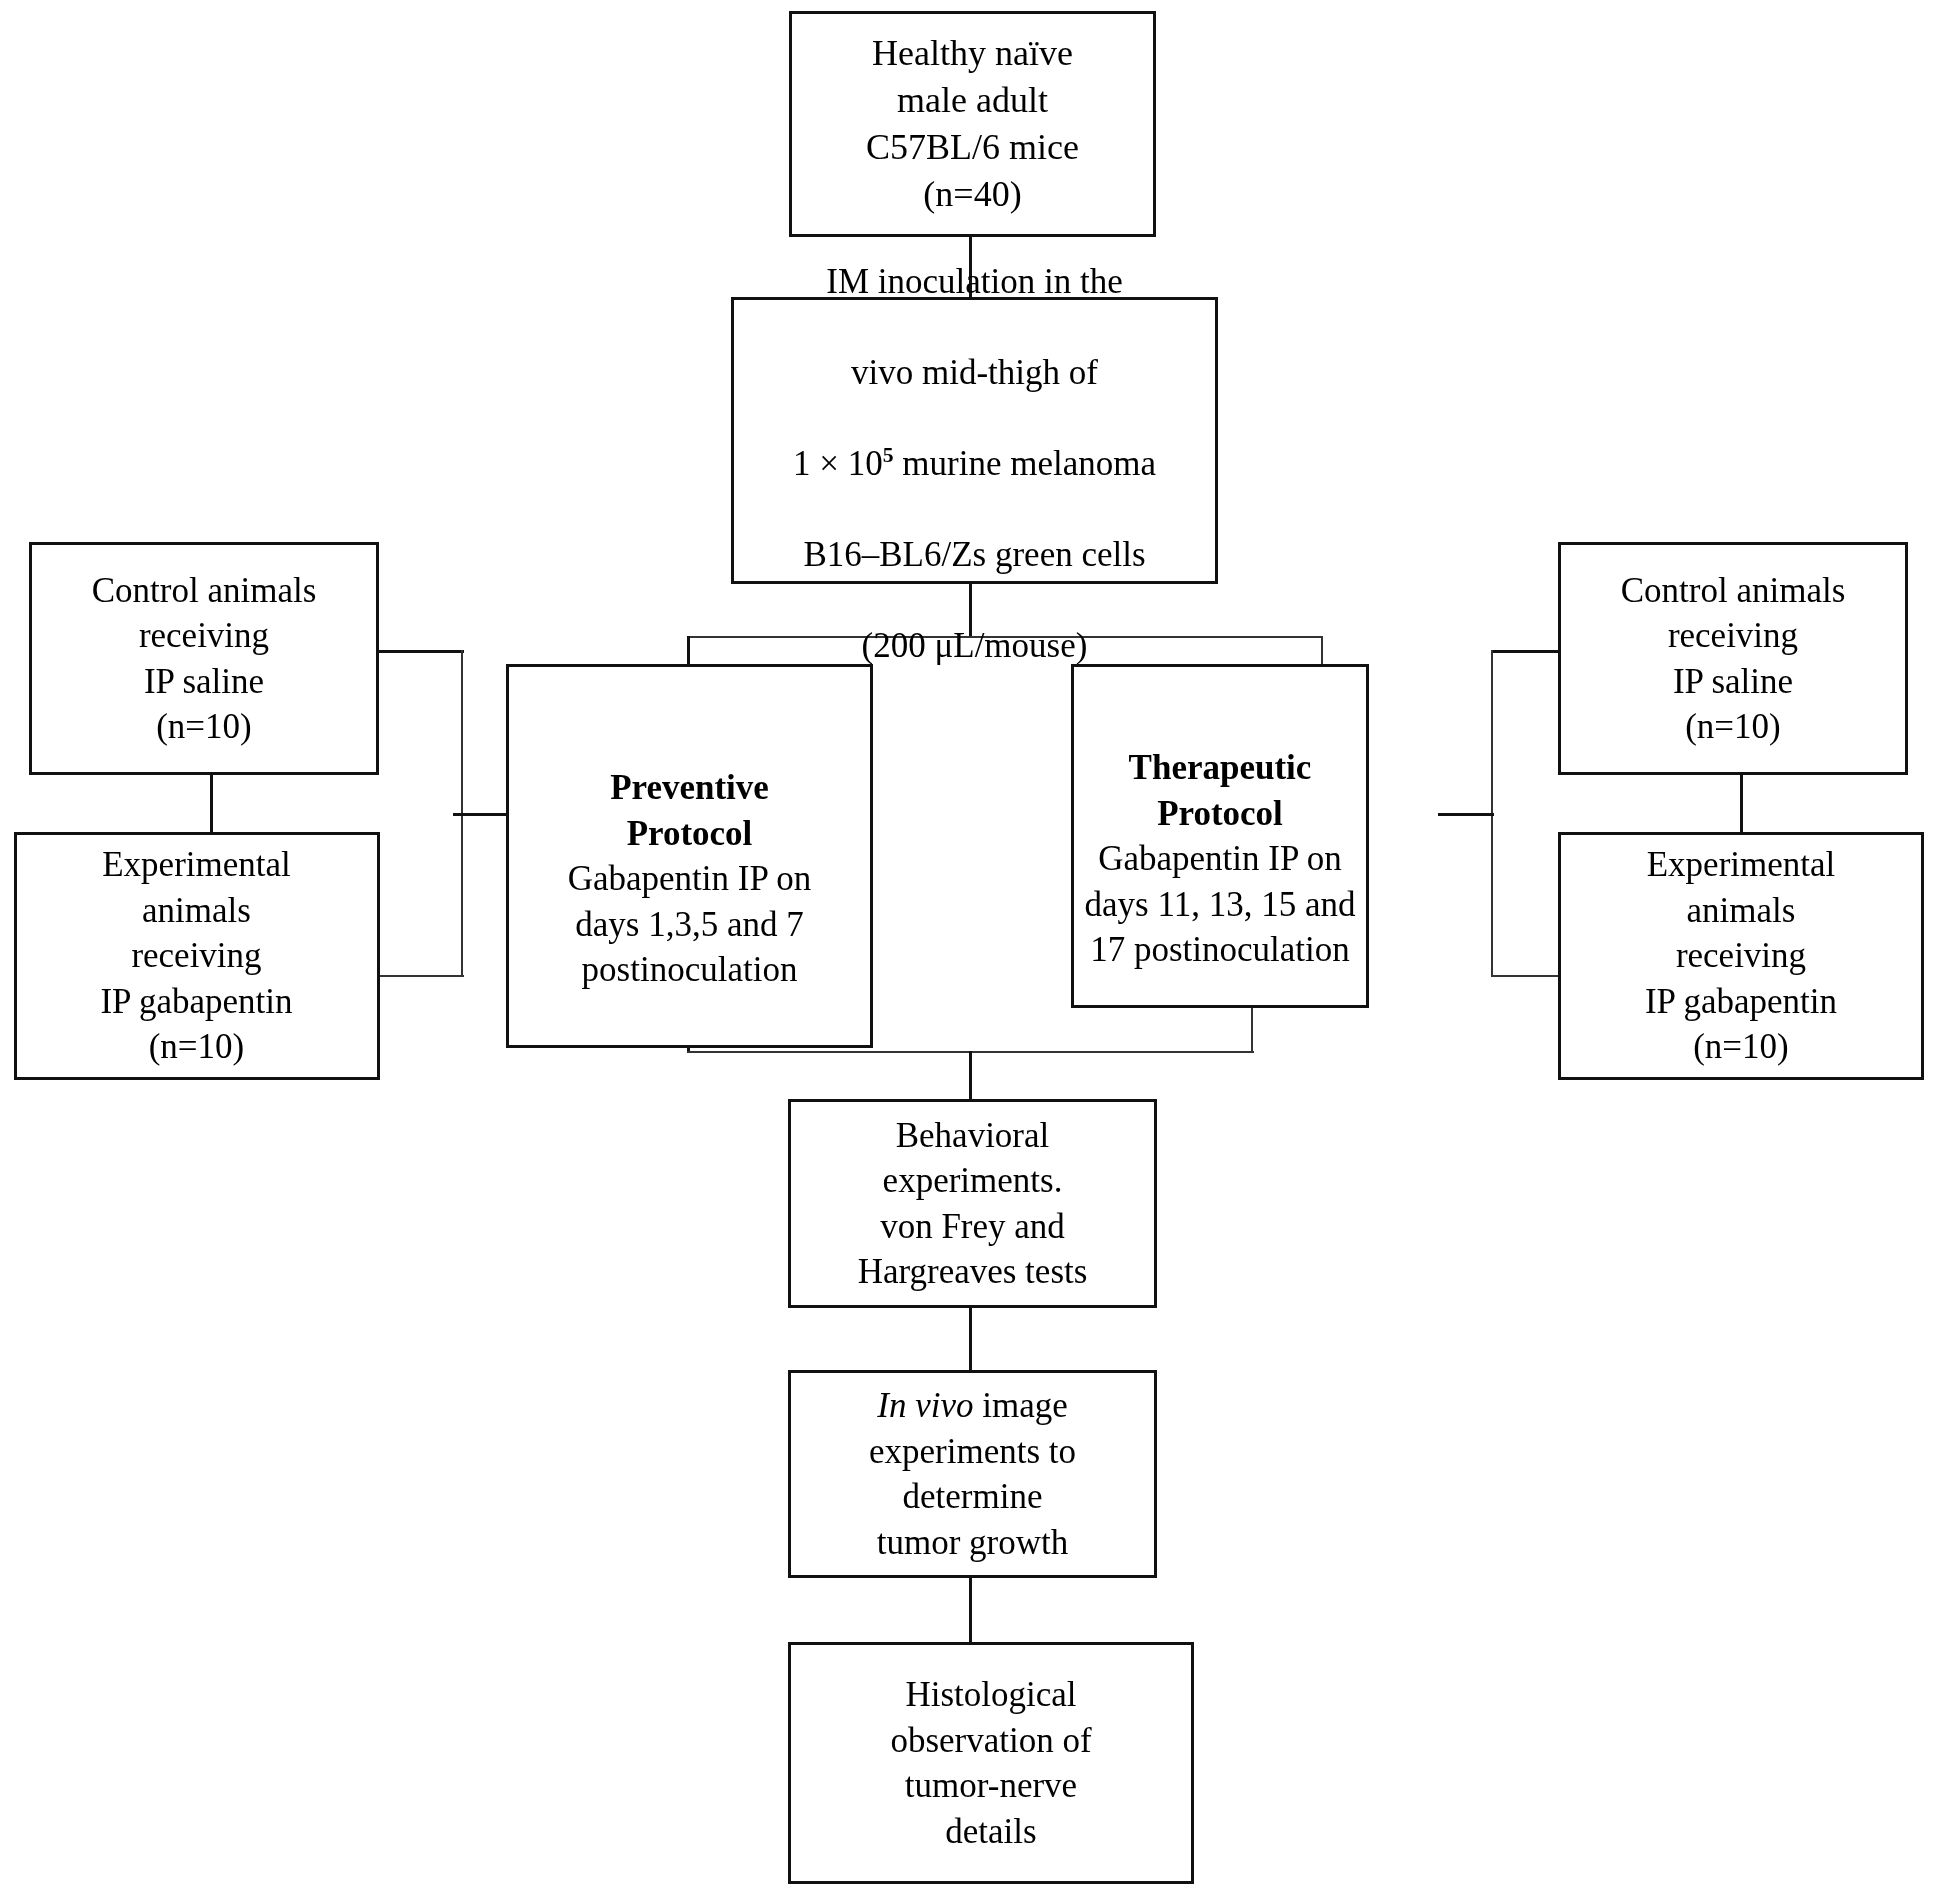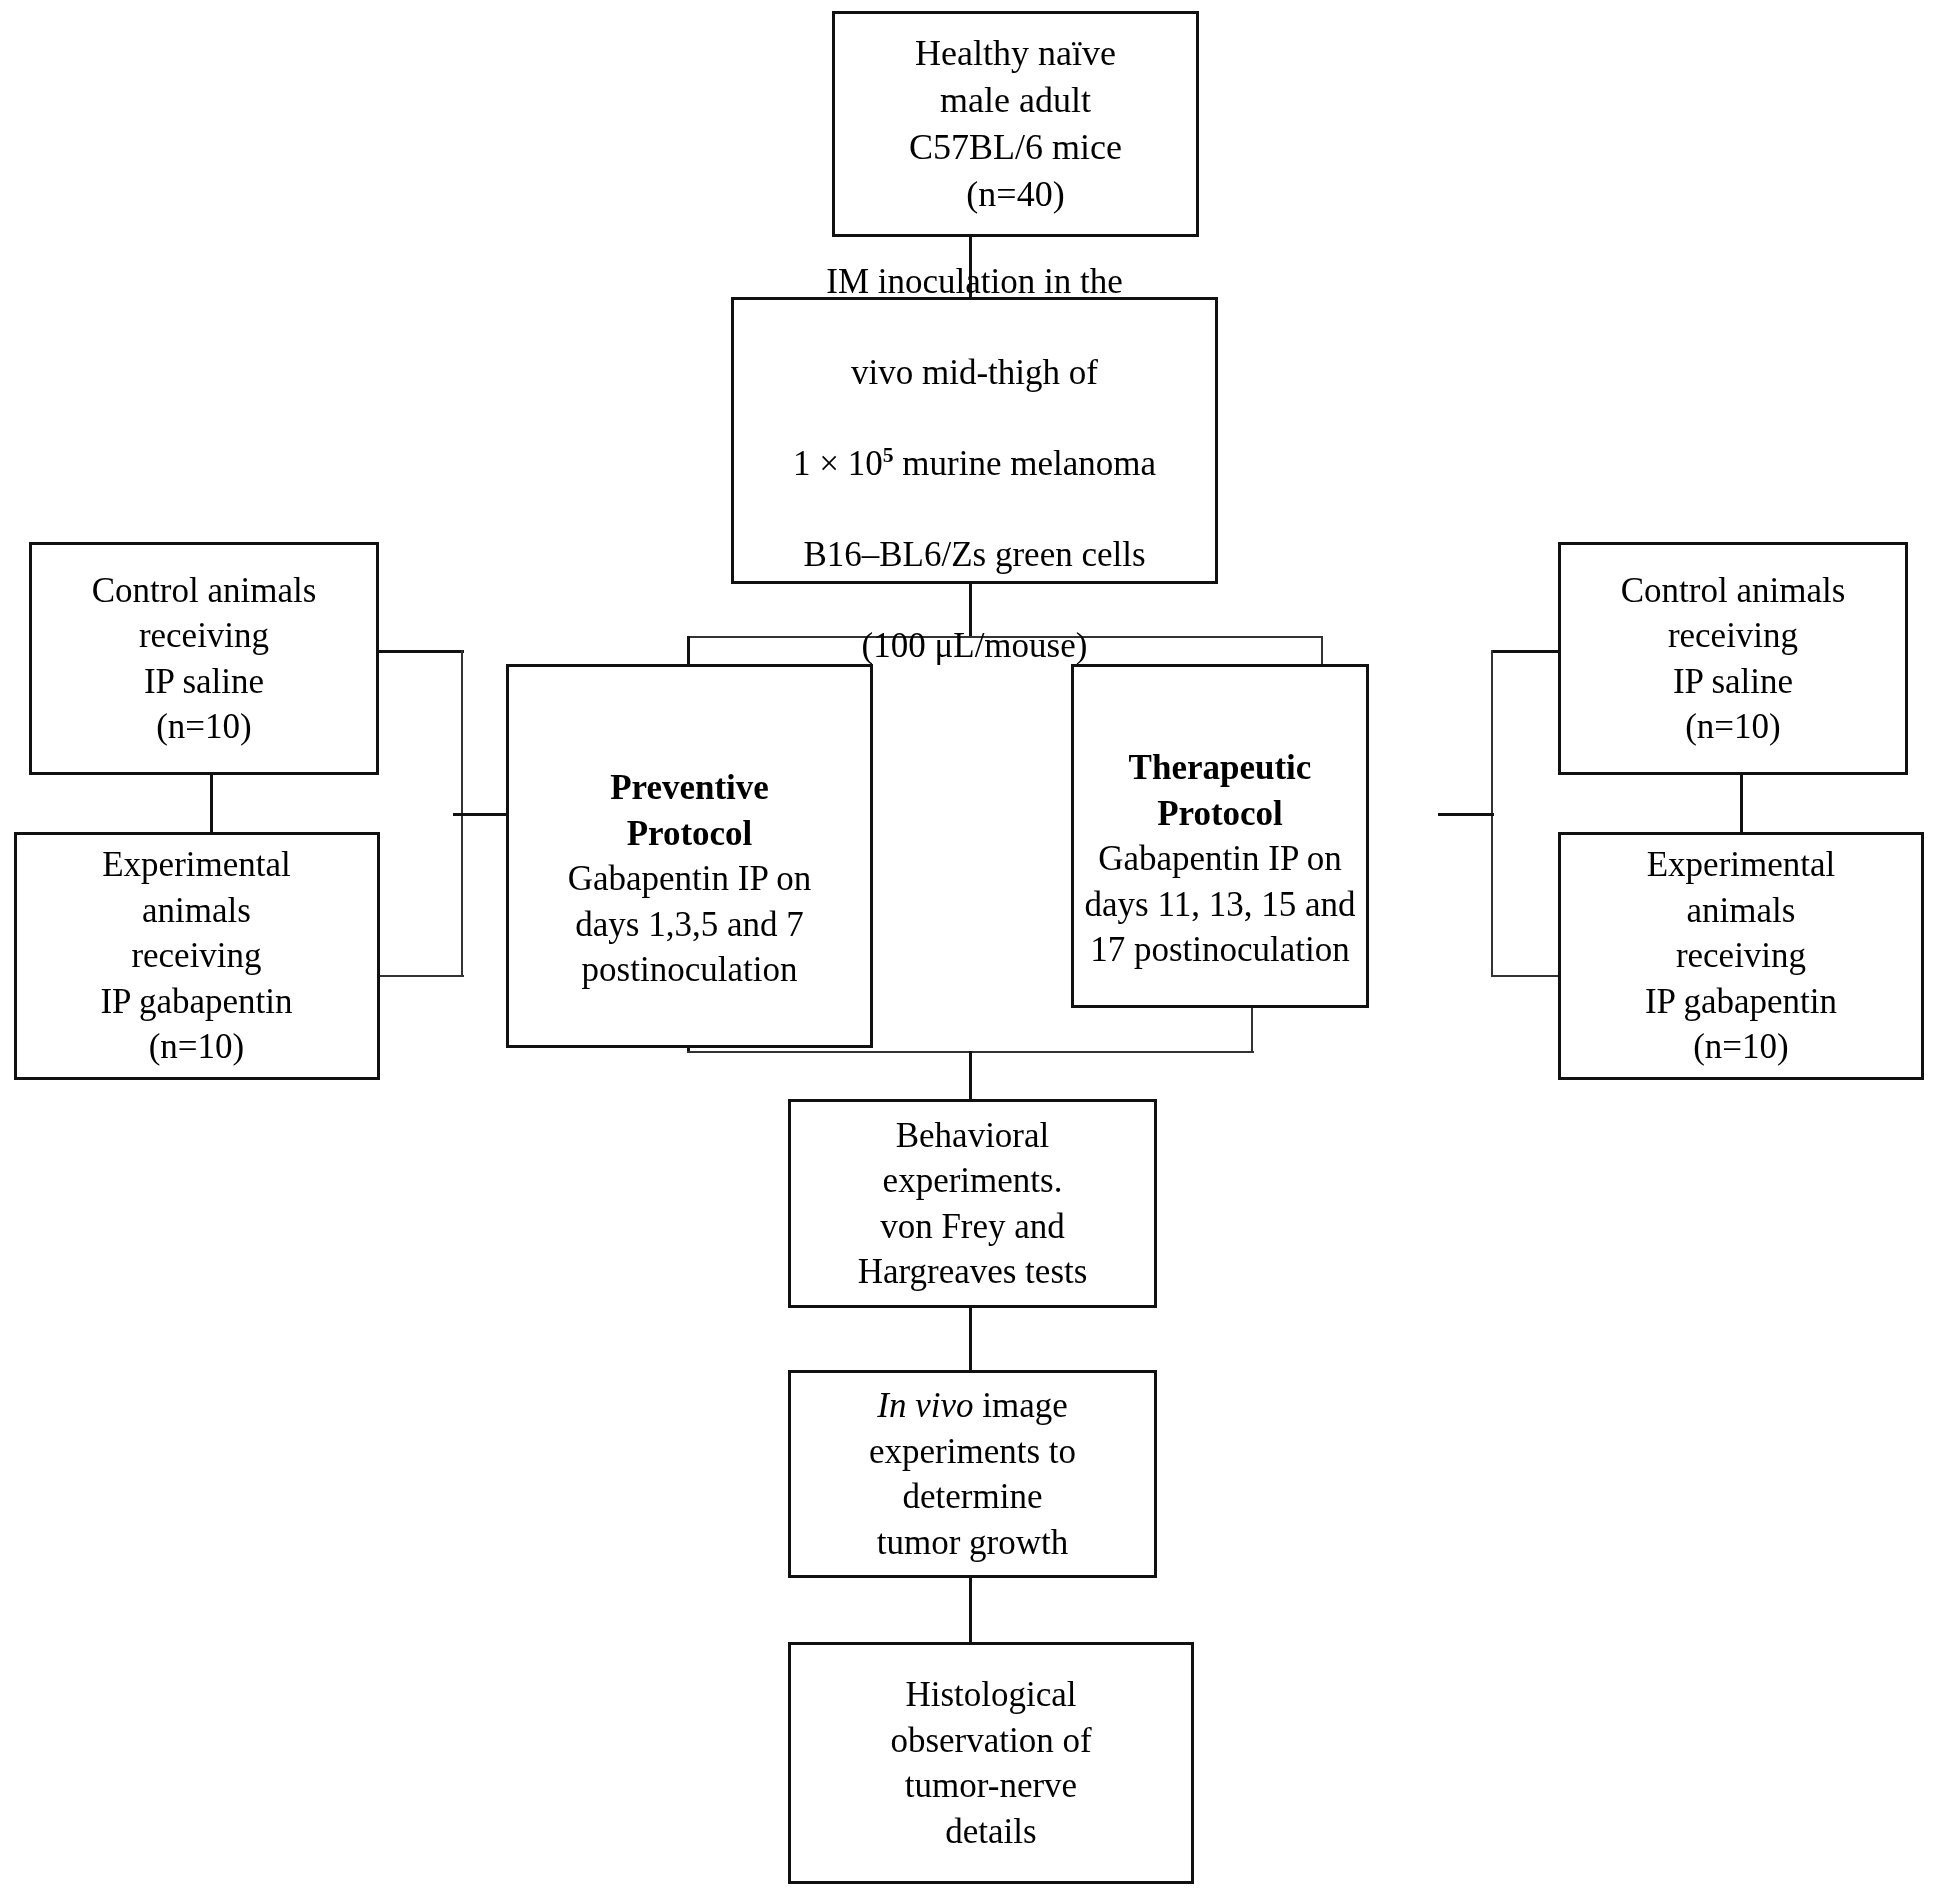--- a/index.html
+++ b/index.html
@@ -93,34 +93,34 @@
   <div class="vline thin" style="left:461px; top:650px; height:327px;"></div>
   <div class="hline" style="left:453px; top:813px; width:56px;"></div>
 
   <div class="vline" style="left:1740px; top:773px; height:61px;"></div>
 
   <div class="hline" style="left:1491px; top:650px; width:73px;"></div>
   <div class="hline thin" style="left:1491px; top:975px; width:73px;"></div>
   <div class="vline thin" style="left:1491px; top:650px; height:327px;"></div>
   <div class="hline" style="left:1438px; top:813px; width:56px;"></div>
 
-  <div class="box" style="left:832px; top:11px; width:367px; height:226px;">
+  <div class="box" style="left:789px; top:11px; width:367px; height:226px;">
     <div class="txt big">Healthy naïve
 male adult
 C57BL/6 mice
 (n=40)</div>
   </div>
 
   <div class="box" style="left:731px; top:297px; width:487px; height:287px;">
     <div class="txt">
       <span>IM inoculation in the</span><br>
       <span>vivo mid-thigh of</span><br>
       <span>1 × 10</span><sup>5</sup><span> murine melanoma</span><br>
       <span>B16–BL6/Zs green cells</span><br>
-      <span>(100 μL/mouse)</span>
+      <span>(200 μL/mouse)</span>
     </div>
   </div>
 
   <div class="box" style="left:29px; top:542px; width:350px; height:233px;">
     <div class="txt">Control animals
 receiving
 IP saline
 (n=10)</div>
   </div>
 

